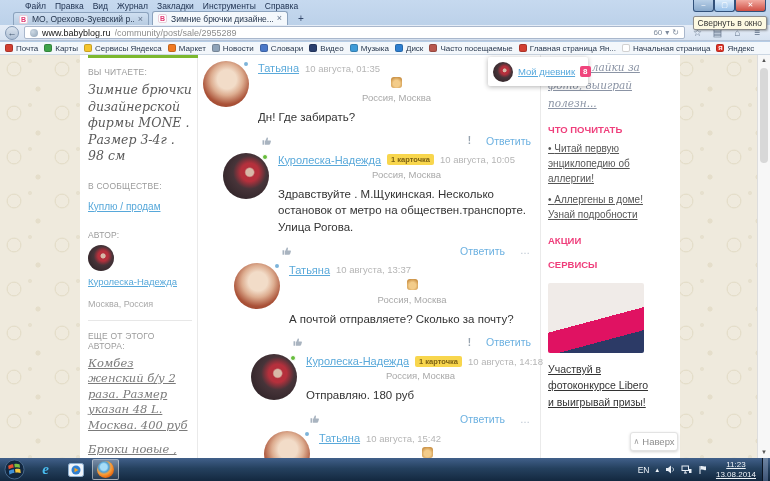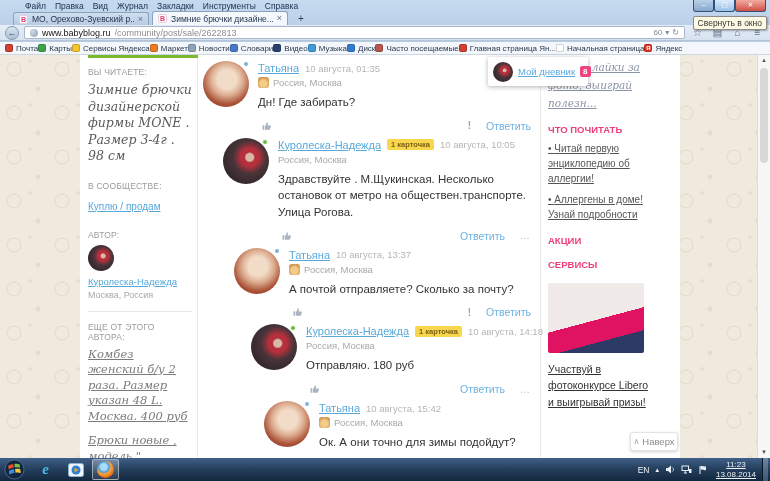--- a/index.html
+++ b/index.html
@@ -45,21 +45,21 @@
            color:#41566f;font-size:9px;line-height:12px;text-align:center;}
   .urlbar{flex:1;height:13px;background:#fff;border:1px solid #a9b7cc;border-radius:2px;
           display:flex;align-items:center;gap:4px;padding:0 5px;font-size:9px;}
   .site-ic{width:8px;height:8px;flex:0 0 8px;border-radius:50%;
            background:radial-gradient(circle at 35% 35%,#cdd9e4,#8fa3b6);}
   .url-domain{color:#151515;}
   .url-path{color:#8d8d8d;flex:1;overflow:hidden;white-space:nowrap;}
   .url-extras{display:flex;align-items:center;gap:3px;color:#7e8b9d;font-size:8px;}
   .nav-ic{font-size:10px;color:#5c6e85;width:15px;text-align:center;line-height:14px;}
   .bookmarksbar{position:absolute;left:0;top:42px;right:0;height:13px;display:flex;
-                align-items:center;padding:0 5px;background:#f3f7fb;
+                align-items:center;gap:6px;padding:0 5px;background:#f3f7fb;
                 border-bottom:1px solid #ccd7e3;font-size:8px;color:#28384e;overflow:hidden;}
   .bm{display:flex;align-items:center;gap:3px;white-space:nowrap;}
   .bm-ic{width:8px;height:8px;flex:0 0 8px;border-radius:2px;border:1px solid rgba(0,0,0,.18);
          color:#fff;font-size:6px;line-height:7px;text-align:center;font-weight:bold;}
 
   
   .page{position:absolute;left:0;top:55px;width:770px;height:403px;background:#efead e0;
         background-color:#efeadd;
         background-image:
           radial-gradient(circle at 14px 14px, transparent 6px, rgba(205,195,160,.35) 6.6px, transparent 8px),
@@ -71,42 +71,42 @@
   .green-bar{position:absolute;left:8px;top:0;width:110px;height:3px;background:#7cb82f;}
 
   
   .left-sb{position:absolute;left:8px;top:8px;width:104px;}
   .sb-label{color:#9b9b9b;font-size:8.5px;margin:10px 0 5px;letter-spacing:.2px;}
   .post-title{font-family:"DejaVu Serif",serif;font-style:italic;font-size:12.5px;color:#5a5a5a;
               line-height:1.32;}
   .sb-link{color:#57a8da;font-size:10px;text-decoration:underline;}
   .author-ava{width:26px;height:26px;border-radius:50%;margin:2px 0 5px;}
   .author-name{display:block;color:#57a8da;font-size:9.5px;text-decoration:underline;}
-  .author-loc{color:#a8a8a8;font-size:9px;margin-top:3px;}
+  .author-loc{color:#a8a8a8;font-size:9px;margin-top:12px;}
   .sb-hr{border:none;border-top:1px solid #e7e7e7;margin:11px 0 0;}
   .au-link{display:block;font-family:"DejaVu Serif",serif;font-style:italic;font-size:11.5px;
            color:#7b7b7b;text-decoration:underline;line-height:1.35;margin-bottom:9px;}
 
   
   .comments{position:absolute;left:123px;top:6px;width:332px;}
   .comment{display:flex;gap:9px;margin-bottom:6px;}
   .avatar{position:relative;width:46px;height:46px;flex:0 0 46px;border-radius:50%;}
   .av-t{background:radial-gradient(circle at 52% 40%,#f2dcc8 0 26%,#ddad90 44%,#aa5238 68%,#8c3a26 100%);}
   .av-k{background:radial-gradient(circle at 58% 42%,#d8b9a8 0 10%,#b5303c 14% 24%,#473439 44%,#241c20 100%);}
   .presence{position:absolute;top:1px;right:1px;width:6px;height:6px;border-radius:50%;
             border:1px solid #fff;}
   .p-blue{background:#fff;border:2px solid #7db4da;width:4px;height:4px;}
   .p-green{background:#66bd3c;}
   .c-body{flex:1;min-width:0;}
   .c-head{display:flex;align-items:center;gap:6px;font-size:11px;margin-top:1px;}
   .c-name{color:#5aa9da;text-decoration:underline;white-space:nowrap;}
   .badge{background:#f8d64d;color:#7c6114;font-size:7.5px;font-weight:bold;padding:1px 4px;
          border-radius:2px;white-space:nowrap;}
   .c-date{color:#b5b5b5;font-size:9.5px;white-space:nowrap;}
-  .c-loc{display:flex;align-items:center;gap:4px;color:#a8a8a8;font-size:9.5px;margin-top:3px;}
+  .c-loc{display:flex;align-items:center;gap:4px;color:#a8a8a8;font-size:9.5px;margin-top:3px;flex-direction:column;}
   .loc-ic{width:11px;height:11px;border-radius:3px;
           background:radial-gradient(circle at 50% 60%,#f3cc8a 38%,#c98f42 80%);}
   .c-text{color:#333;font-size:11.5px;line-height:1.45;margin-top:6px;}
   .c-foot{display:flex;align-items:center;margin-top:9px;min-height:12px;}
   .thumb{display:inline-flex;margin-left:3px;}
   .foot-right{margin-left:auto;display:flex;align-items:center;gap:15px;padding-right:4px;}
   .warn{color:#97a3af;font-size:10px;font-weight:bold;}
   .reply{color:#6cb1e1;font-size:10.5px;}
   .more{color:#b7c2ce;font-size:10px;letter-spacing:1px;}
 
@@ -199,21 +199,21 @@
           <span class="tab-close">×</span>
         </div>
         <div class="newtab">+</div>
       </div>
 
     <div class="navbar">
       <div class="backbtn">←</div>
       <div class="urlbar">
         <span class="site-ic"></span>
         <span class="url-domain">www.babyblog.ru</span>
-        <span class="url-path">/community/post/sale/2622813</span>
+        <span class="url-path">/community/post/sale/2955289</span>
         <span class="url-extras">
           <span>60</span>
           <span>▾</span>
           <span>↻</span>
         </span>
       </div>
       <span class="nav-ic">☆</span>
       <span class="nav-ic">▤</span>
       <span class="nav-ic">⌂</span>
       <span class="nav-ic">≡</span>

